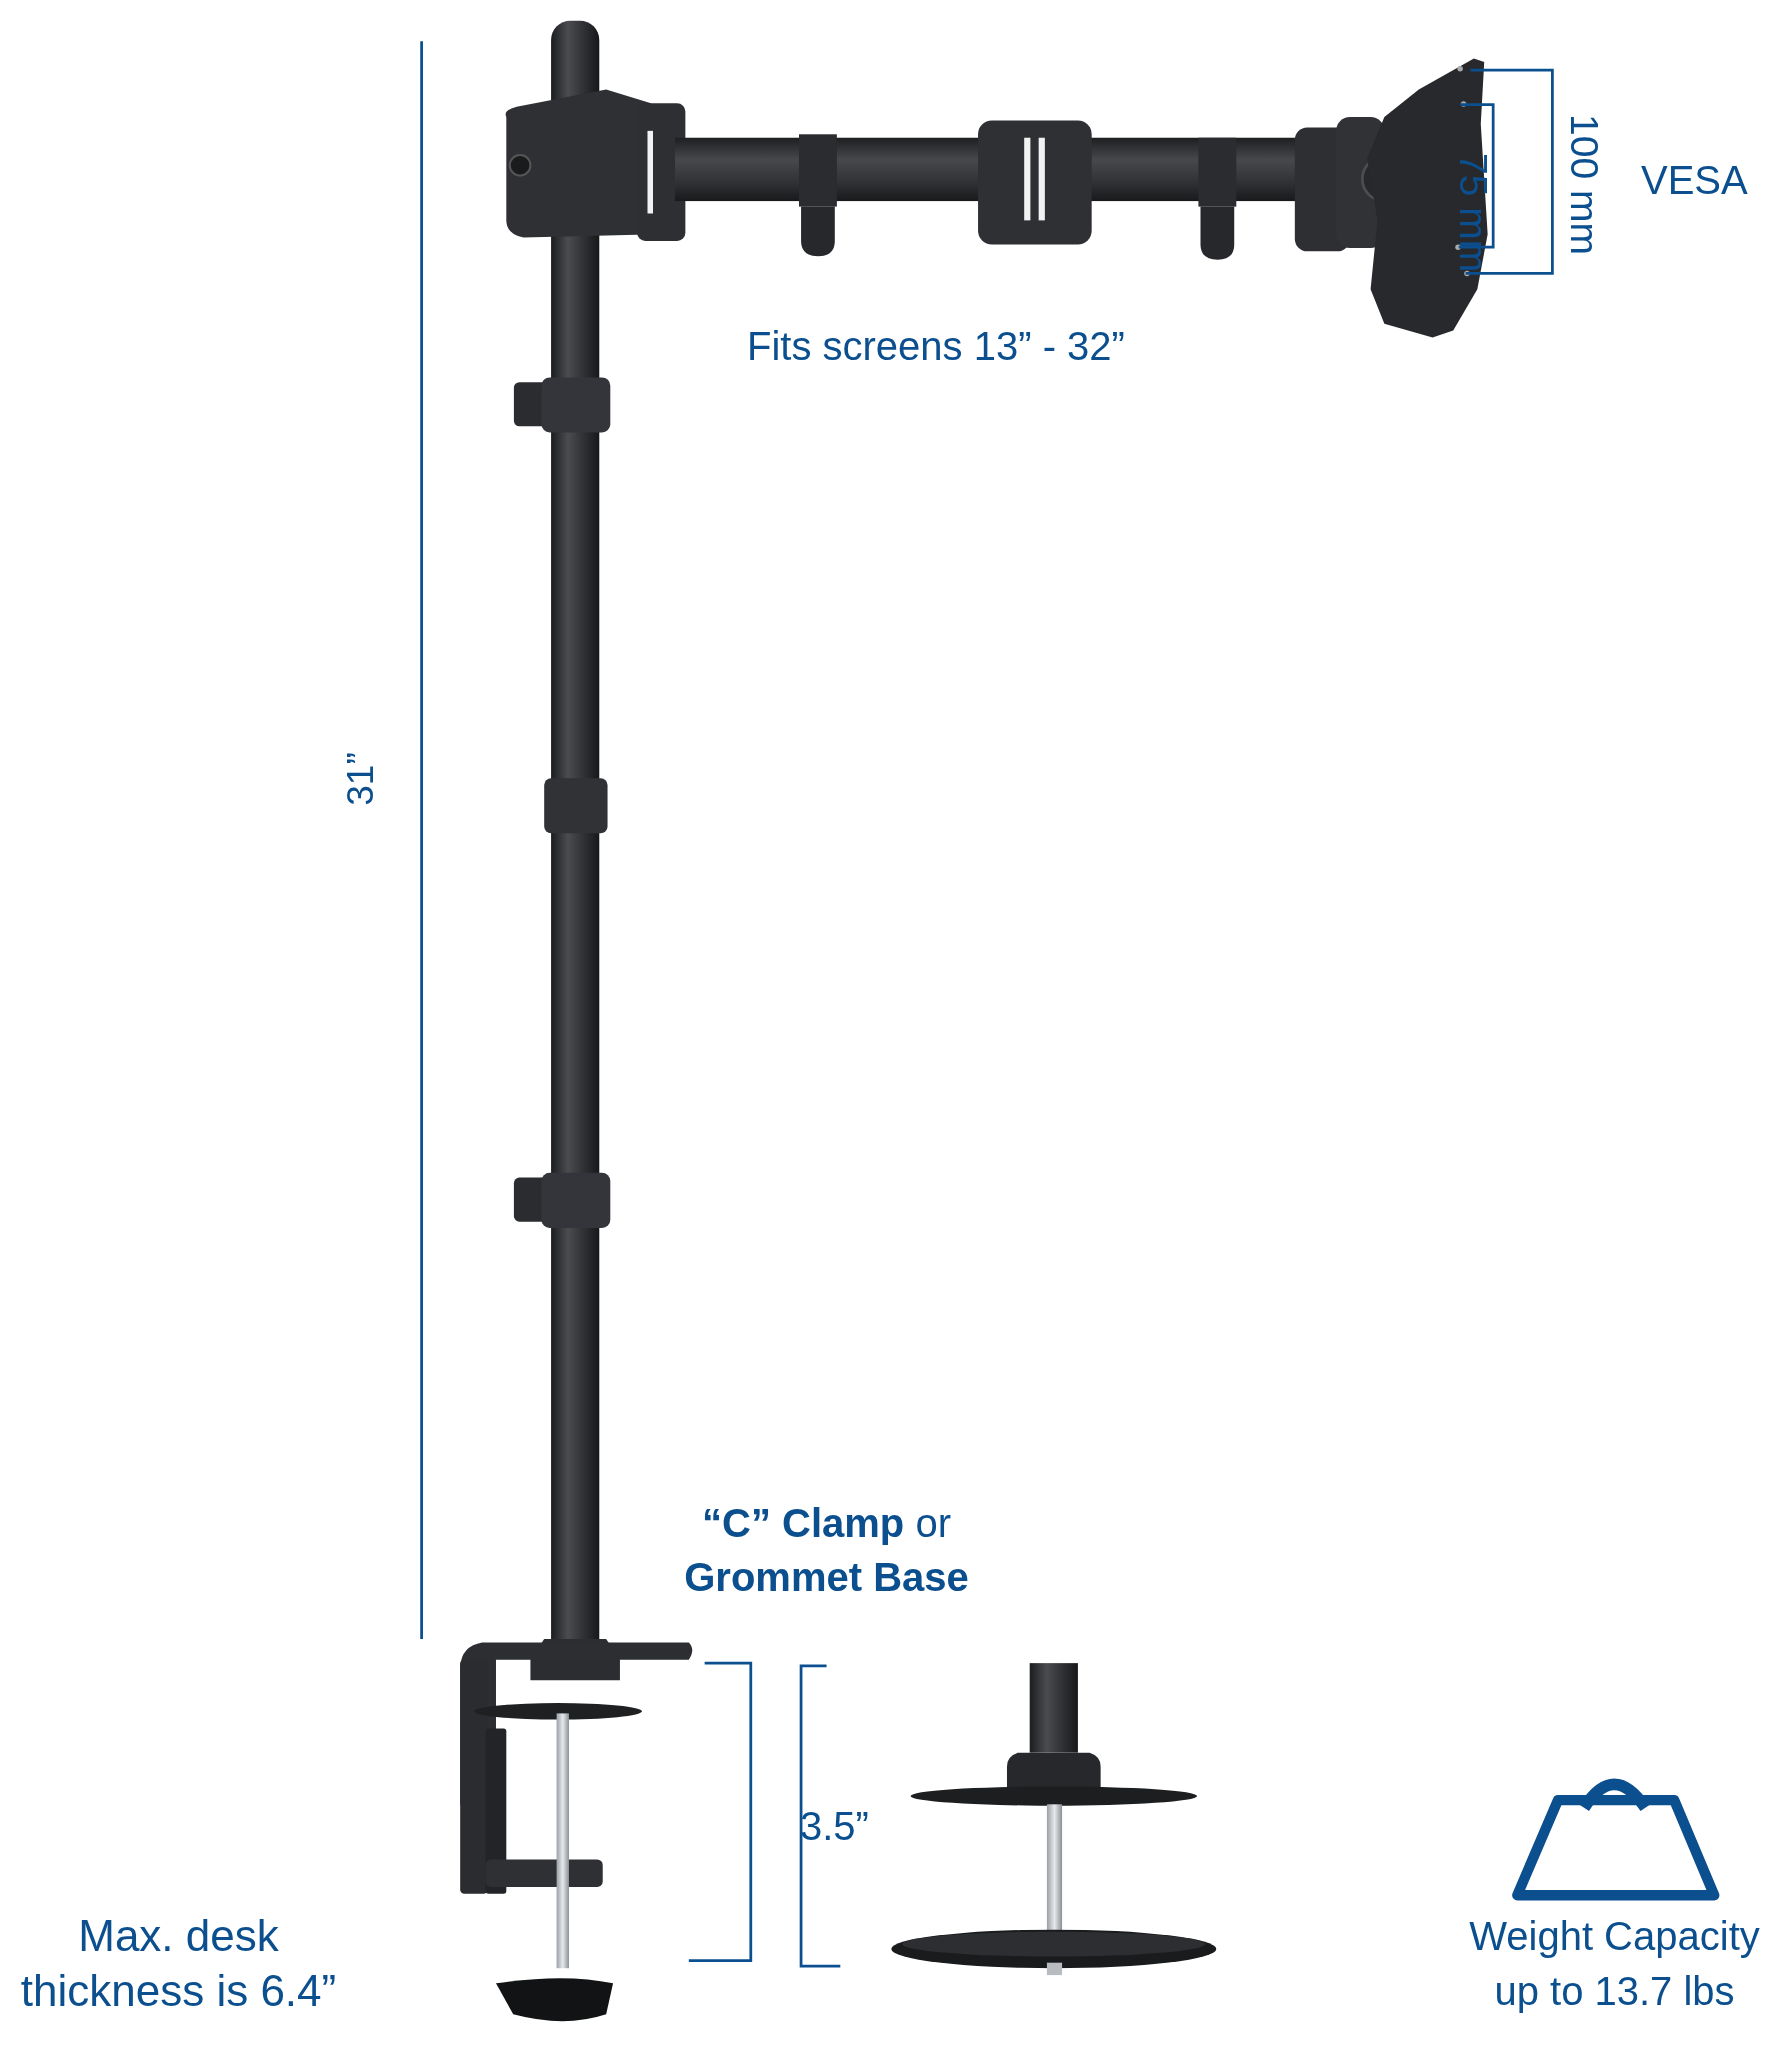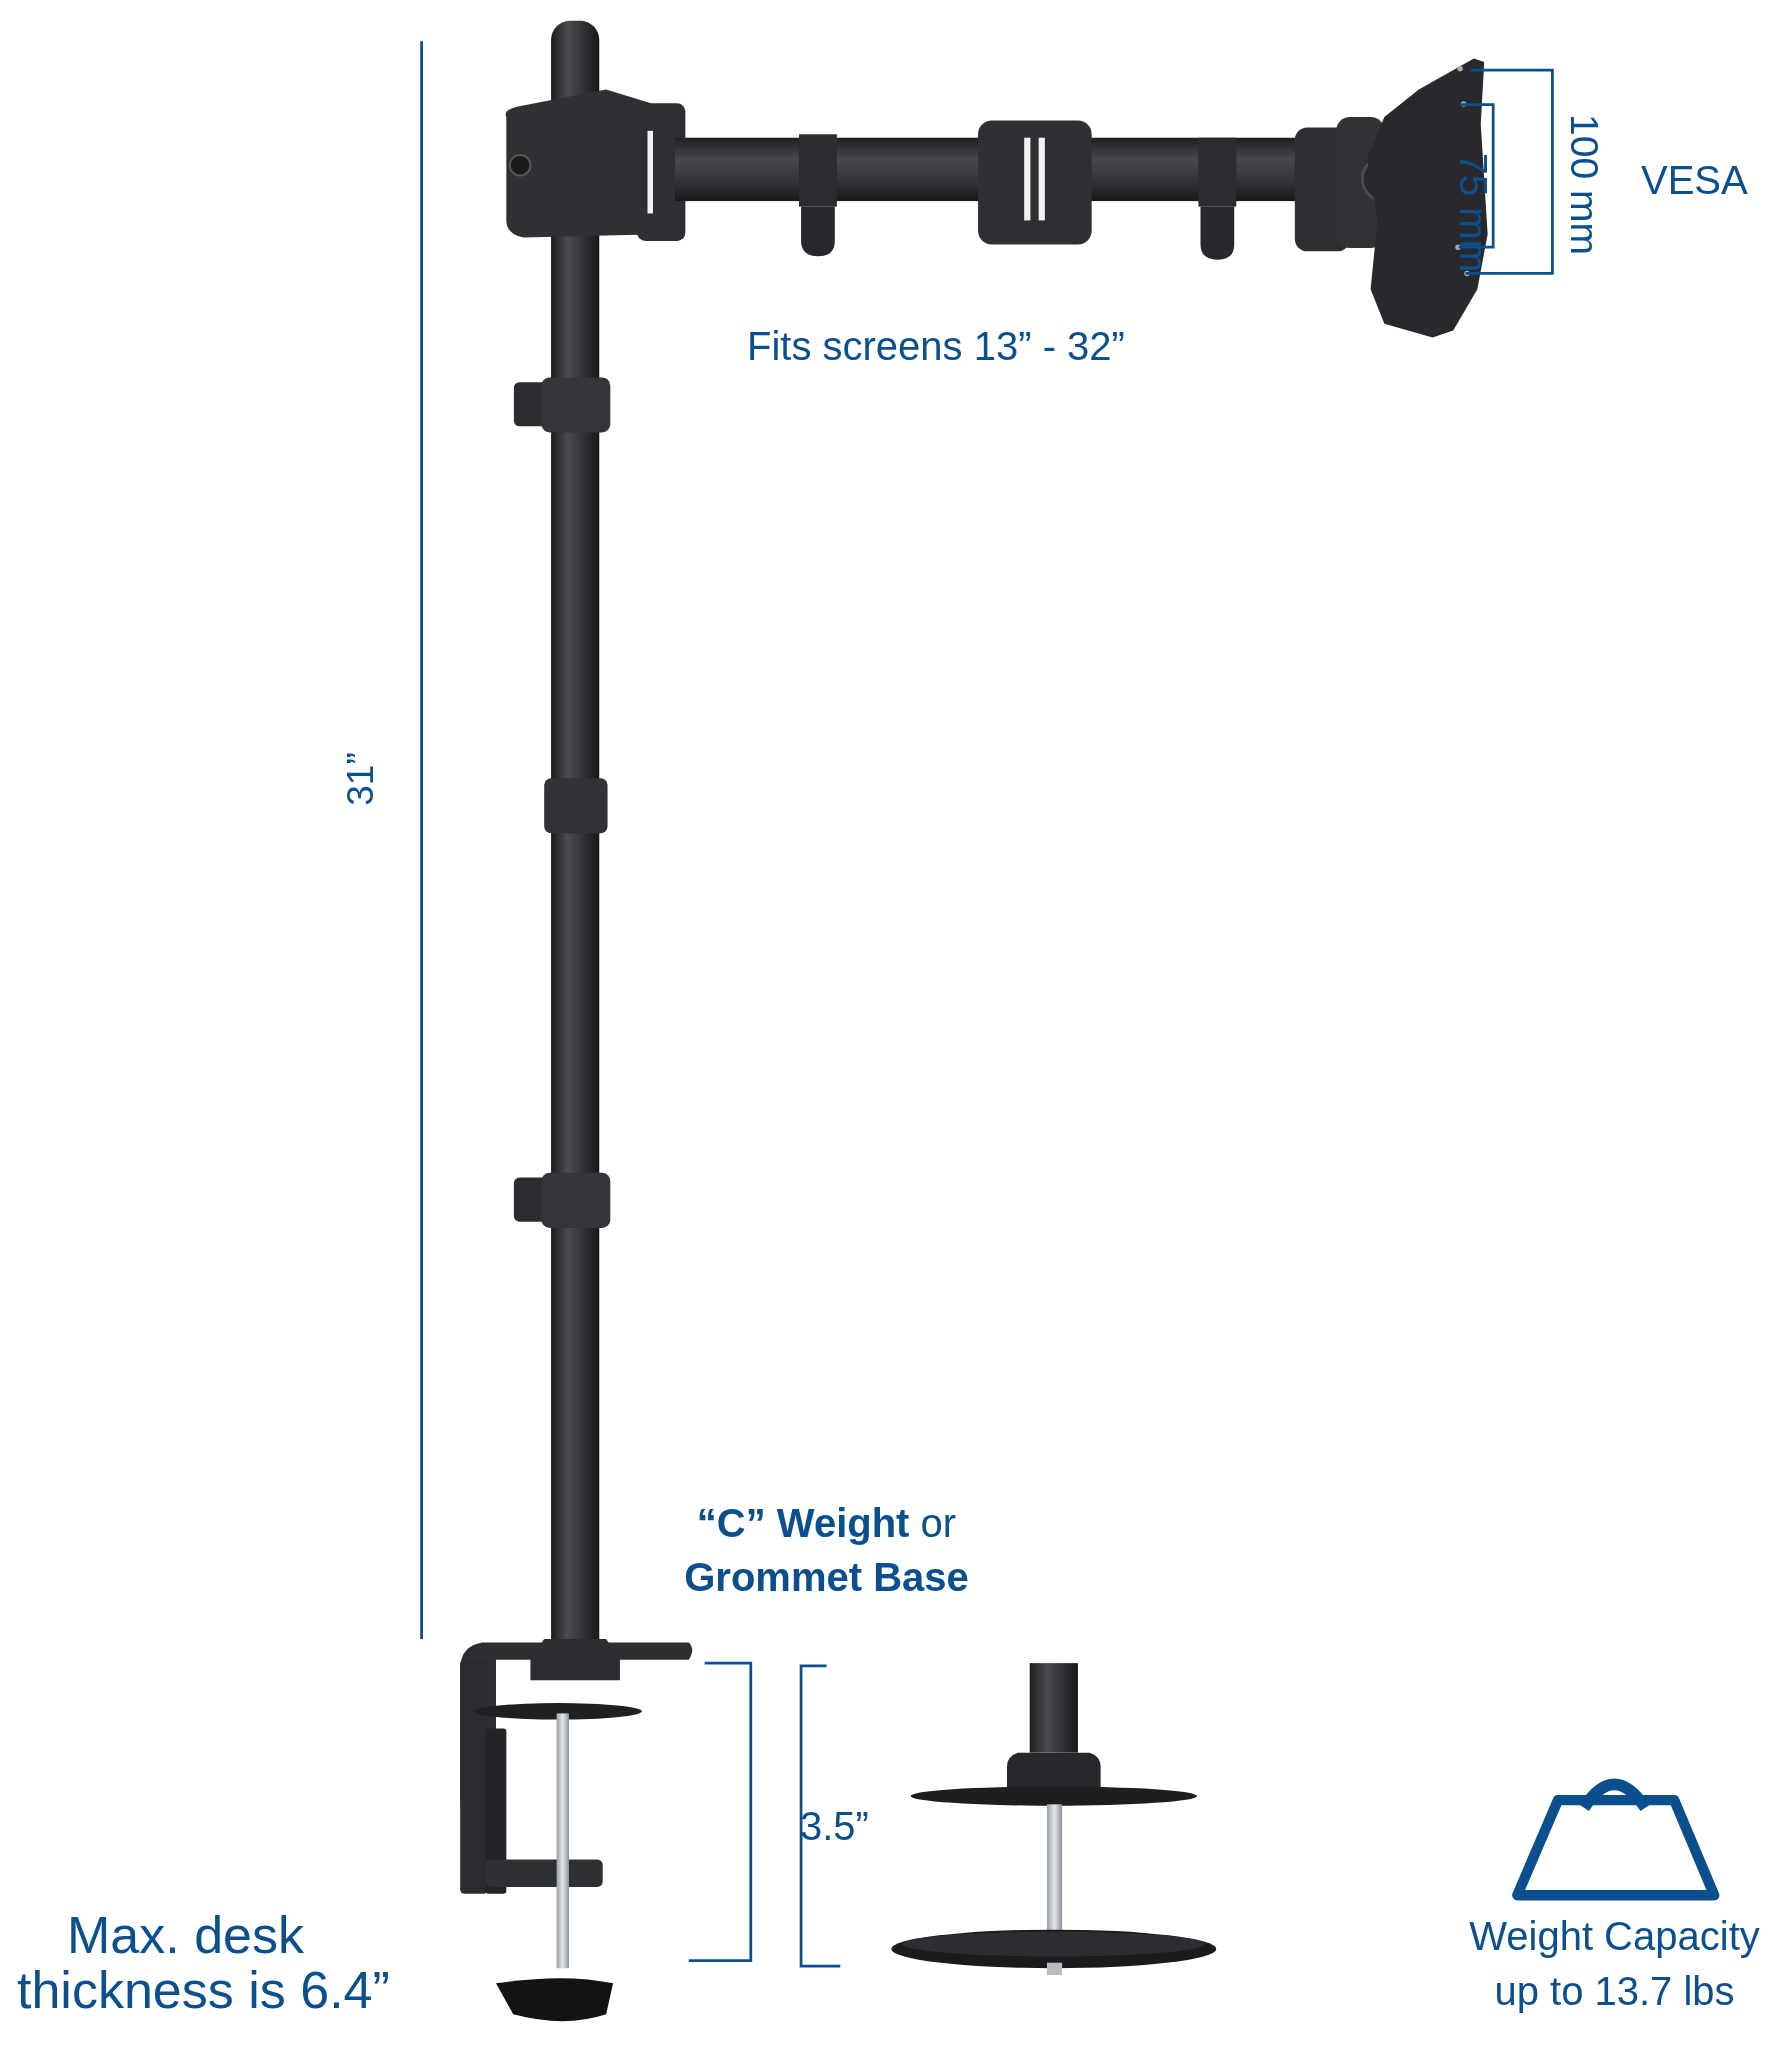--- a/index.html
+++ b/index.html
@@ -114,27 +114,27 @@
 
 <div class="lbl" style="left:747px; top:324px; font-size:40px;">Fits screens 13” -  32”</div>
 
 <div class="lbl" style="left:1495px; top:153px; font-size:39px; transform:rotate(90deg); transform-origin:left top;">75 mm</div>
 
 <div class="lbl" style="left:1606px; top:114px; font-size:39px; transform:rotate(90deg); transform-origin:left top;">100 mm</div>
 
 <div class="lbl" style="left:1641px; top:158px; font-size:40px;">VESA</div>
 
 <div class="lbl c" style="left:661px; top:1496px; width:331px; font-size:40px; line-height:54px;">
-  <span class="bold">“C” Weight</span><span> or</span><br>
+  <span class="bold">“C” Clamp</span><span> or</span><br>
   <span class="bold">Grommet Base</span>
 </div>
 
 <div class="lbl" style="left:770px; top:1804px; font-size:40px;margin-left:30px;">3.5”</div>
 
-<div class="lbl c" style="left:17px; top:1908px; width:337px; font-size:52px; line-height:55px;">
+<div class="lbl c" style="left:10px; top:1908px; width:337px; font-size:44px; line-height:55px;">
   <span>Max. desk</span><br>
   <span>thickness is 6.4”</span>
 </div>
 
 <div class="lbl c" style="left:1446px; top:1909px; width:337px; font-size:40px; line-height:55px;text-align:center;">
   <span>Weight Capacity</span><br>
   <span>up to 13.7 lbs</span>
 </div>
 
 

